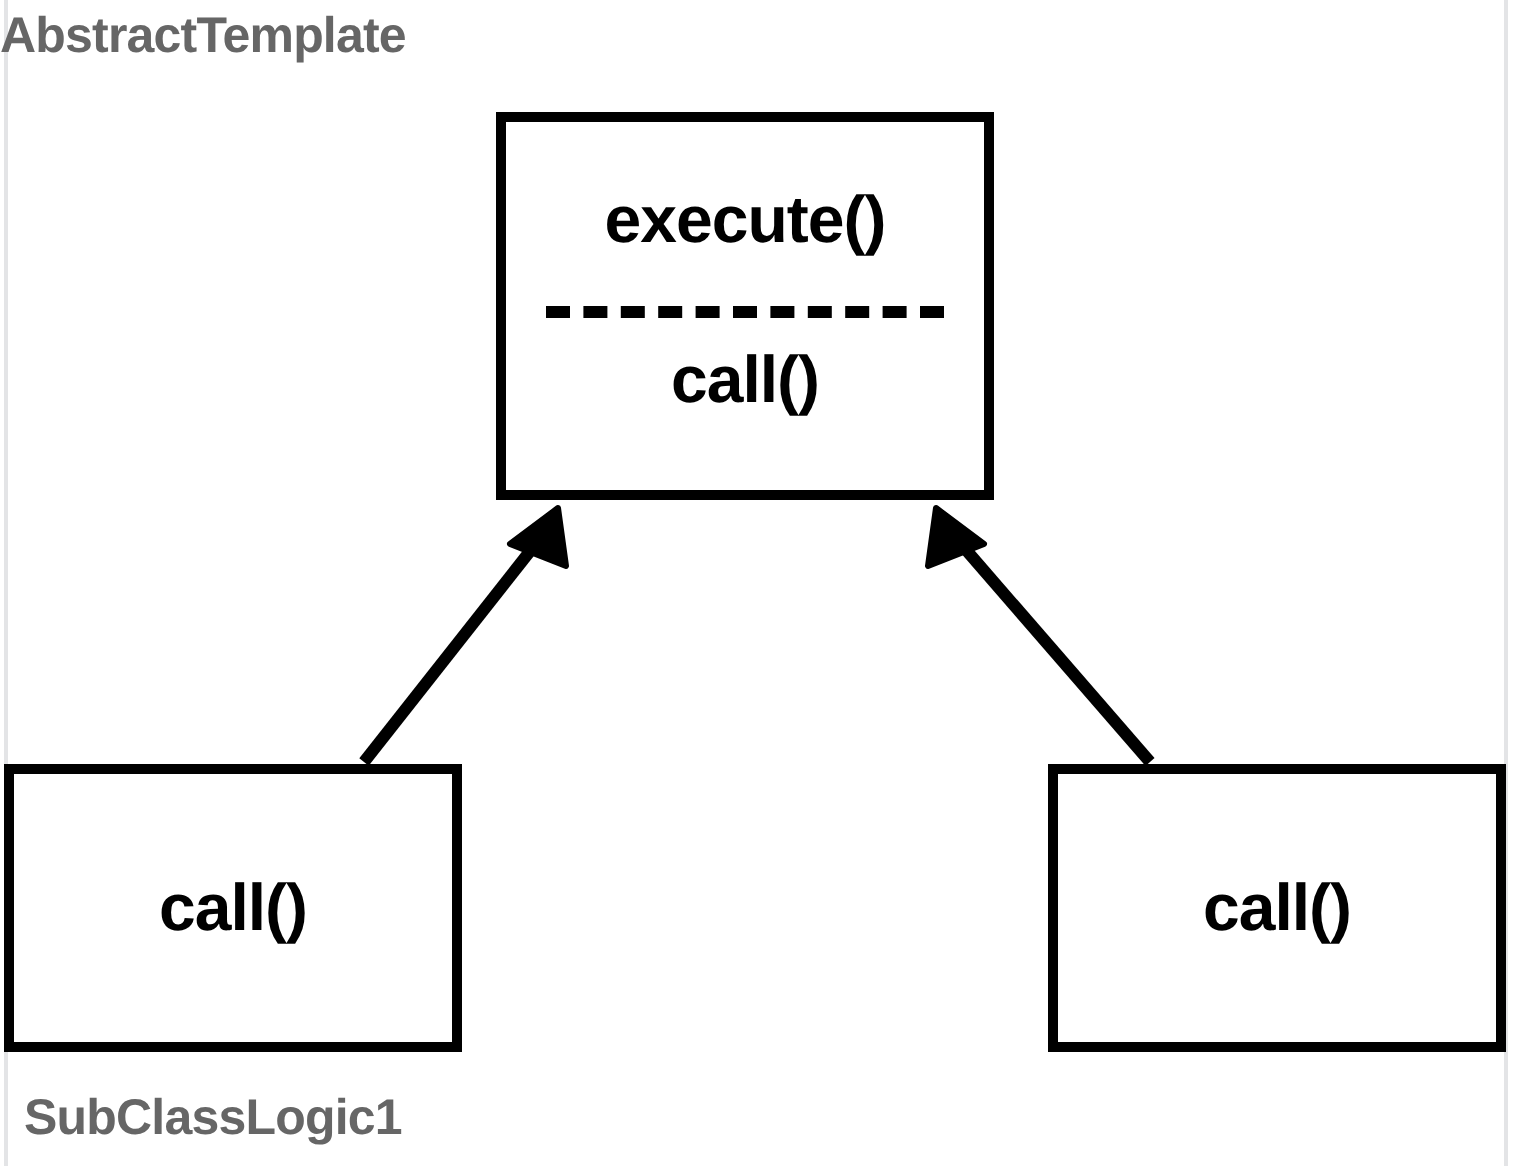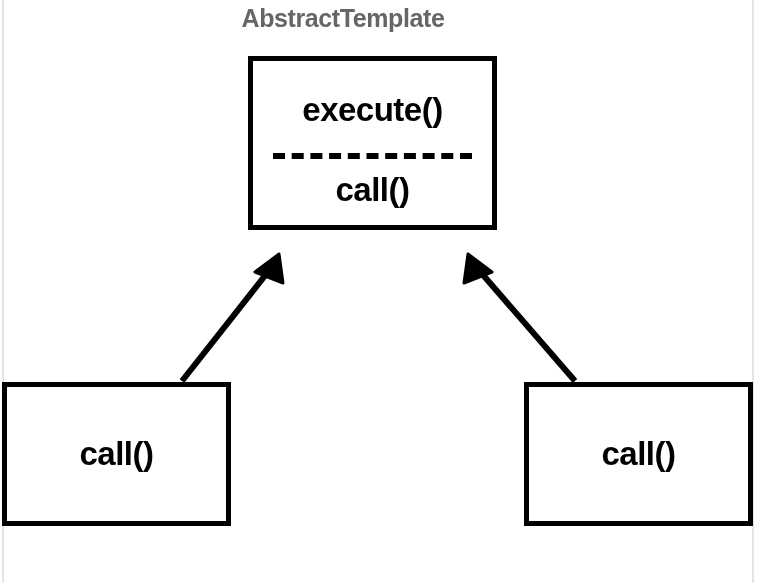--- a/index.html
+++ b/index.html
@@ -35,21 +35,21 @@
     position: absolute;
     box-sizing: border-box;
     background: #ffffff;
     border: 5px solid #000000;
   }
 
   #abstract-template-box {
     left: 248px;
     top: 56px;
     width: 249px;
-    height: 174px;
+    height: 194px;
   }
 
   #subclass1-box {
     left: 2px;
     top: 382px;
     width: 229px;
     height: 144px;
   }
 
   #subclass2-box {
@@ -113,21 +113,20 @@
     font-size: 25px;
     color: #666666;
     letter-spacing: -0.4px;
     white-space: nowrap;
   }
 
   #caption-abstract-template {
     left: 0;
     top: 4px;
     width: 686px;
-    text-align: center;
   }
 
   #caption-subclass1 {
     left: 12px;
     top: 545px;
   }
 
   #caption-subclass2 {
     left: 537px;
     top: 545px;
@@ -156,20 +155,21 @@
   <div class="class-box" id="abstract-template-box">
     <div class="member" id="at-execute">execute()</div>
     <div class="separator"></div>
     <div class="member" id="at-call">call()</div>
   </div>
 
   <div class="class-box" id="subclass1-box">
     <div class="member-center">call()</div>
   </div>
 
+  <div class="class-caption" id="caption-subclass1">SubClassLogic1</div>
 
   <div class="class-box" id="subclass2-box">
     <div class="member-center">call()</div>
   </div>
 
 
   <svg id="arrows-layer" viewBox="0 0 761 583" width="761" height="583">
 
     <g>
       <line x1="182" y1="381" x2="271" y2="268" stroke="#000000" stroke-width="6" stroke-linecap="butt"></line>

